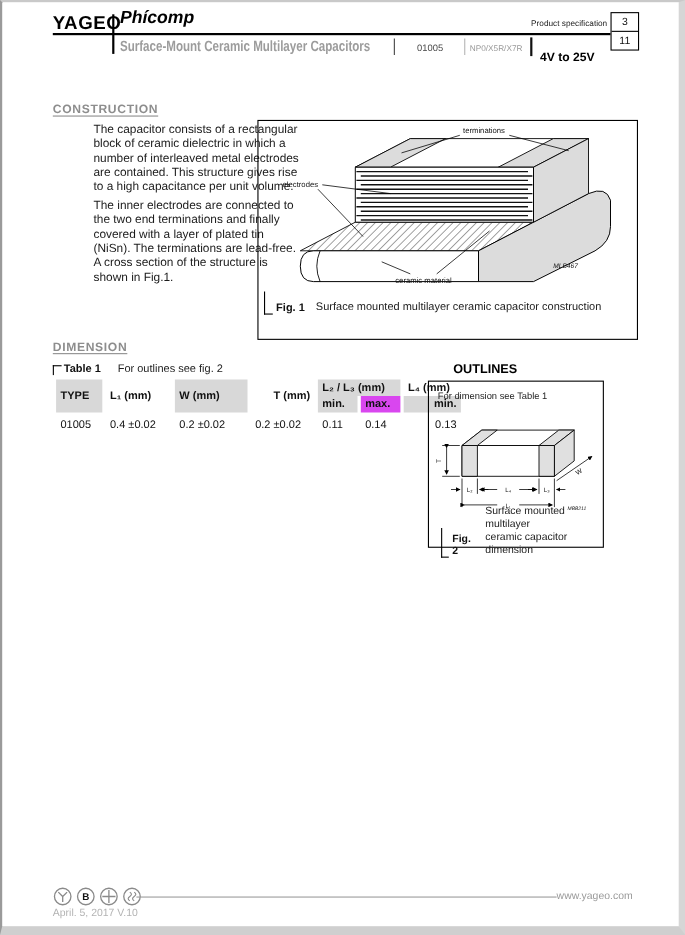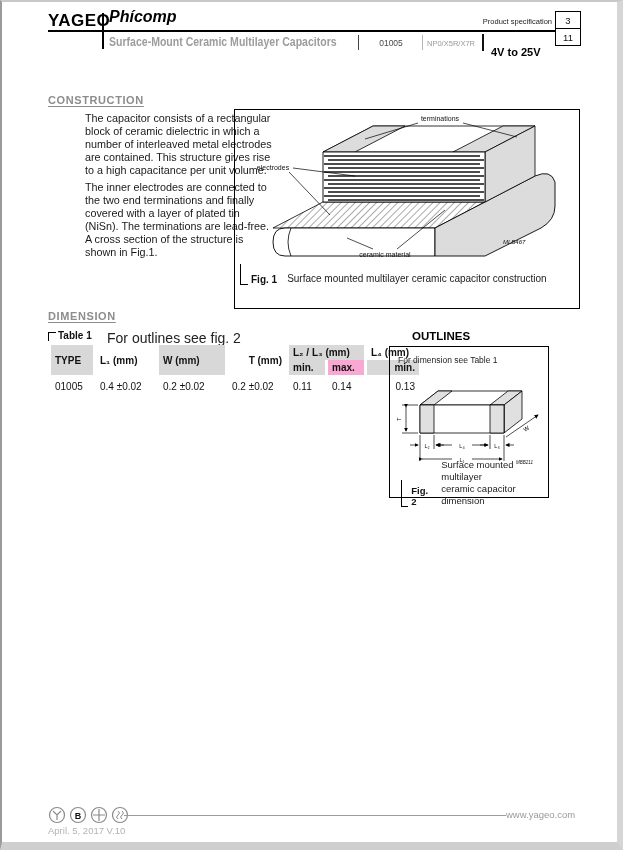--- a/index.html
+++ b/index.html
@@ -38,26 +38,26 @@
   
   .fig1-box{left:232px;top:107px;width:346px;height:200px;border:1px solid #000;box-sizing:border-box;}
   .figcap{display:flex;align-items:flex-end;padding-left:5px;}
   .figmark{width:7px;height:20px;border-left:1.5px solid #000;border-bottom:1.5px solid #000;margin-right:3px;}
   .figlabel{font-size:10px;font-weight:bold;margin:0 10px 0 0;}
   .figtext{font-size:10px;color:#222;line-height:12px;}
   
   .dimension-head{left:46px;top:308px;}
   .tablemark{left:46px;top:330px;width:7px;height:8px;border-left:1.5px solid #000;border-top:1.5px solid #000;}
   .tablelabel{left:56px;top:328px;font-size:10px;font-weight:bold;}
-  .tablenote{left:105px;top:328px;font-size:14px;color:#222;}
+  .tablenote{left:105px;top:328px;font-size:10px;color:#222;}
   table.dim{left:46px;top:343px;border-collapse:separate;border-spacing:3px 0;position:absolute;}
   table.dim th,table.dim td{font-size:10px;padding:2px 4px;text-align:left;vertical-align:middle;}
   table.dim th{font-weight:bold;}
   th.g,td.g{background:#d8d8d8;}
-  th.gl{background:#f9a8d4;}
+  th.gl{background:#d946ef;}
   .ar{text-align:right !important;}
   .ct{width:34px;} .cl1{width:52px;} .cw{width:58px;} .cttt{width:50px;}
   .cmin{width:28px;} .cmax{width:28px;} .cl4{width:44px;}
   table.dim tbody td{padding-top:6px;padding-bottom:2px;}
   
   .outlines-head{left:410px;top:328px;font-size:11.5px;font-weight:bold;color:#000;}
   .outlines-box{left:387px;top:344px;width:160px;height:152px;border:1.5px solid #000;box-sizing:border-box;}
   .outlines-note{position:absolute;left:8px;top:8px;font-size:8.5px;color:#222;}
   .fig2-svg{position:absolute;left:2px;top:22px;}
   .fig2-cap{position:absolute;left:6px;top:112px;}

